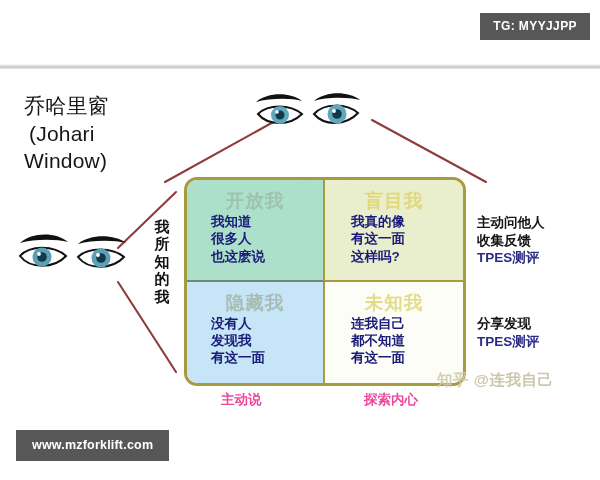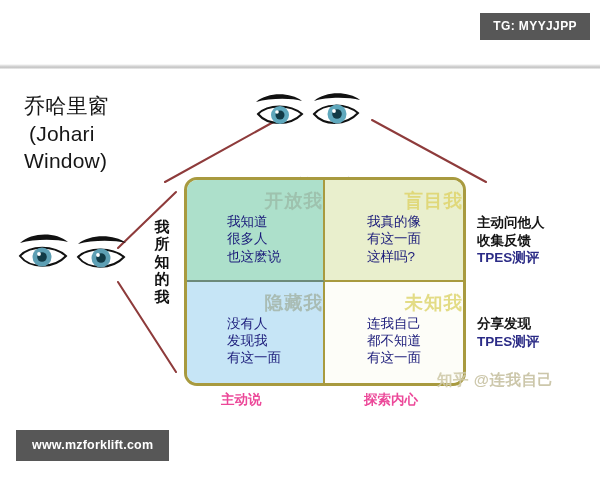--- a/index.html
+++ b/index.html
@@ -139,40 +139,39 @@
     box-sizing: border-box;
     padding: 6px 0 0 0;
   }
   .cell.q1 { background: #ade0cb; border-right: 2px solid #a89a3f; border-bottom: 2px solid #6c8a7a; }
   .cell.q2 { background: #e9efcd; border-bottom: 2px solid #a89a3f; }
   .cell.q3 { background: #c6e5f6; border-right: 2px solid #a89a3f; }
   .cell.q4 { background: #fdfdf8; }
 
   .cell .q-title {
     display: block;
-    text-align: right;
+    text-align: center;
     font-size: 18.5px;
     font-weight: bold;
     letter-spacing: 1px;
     line-height: 1.25;
     margin: 3px 0 1px 0;
   }
   .cell.q1 .q-title { color: #9ec2ae; }
   .cell.q2 .q-title { color: #e0d87a; }
   .cell.q3 .q-title { color: #a9bcb4; }
   .cell.q4 .q-title { color: #e3dc86; }
 
   .cell .q-lines {
     display: block;
     color: #1b1b7a;
     font-size: 13.5px;
-    font-weight: normal;
+    font-weight: bold;
     line-height: 1.28;
     padding-left: 24px;
-    margin-left: 16px;
   }
   .cell.q2 .q-lines,
   .cell.q4 .q-lines { padding-left: 26px; }
   .cell .q-lines span { display: block; }
 
   
   .side-note {
     position: absolute;
     font-size: 13.5px;
     font-weight: bold;

